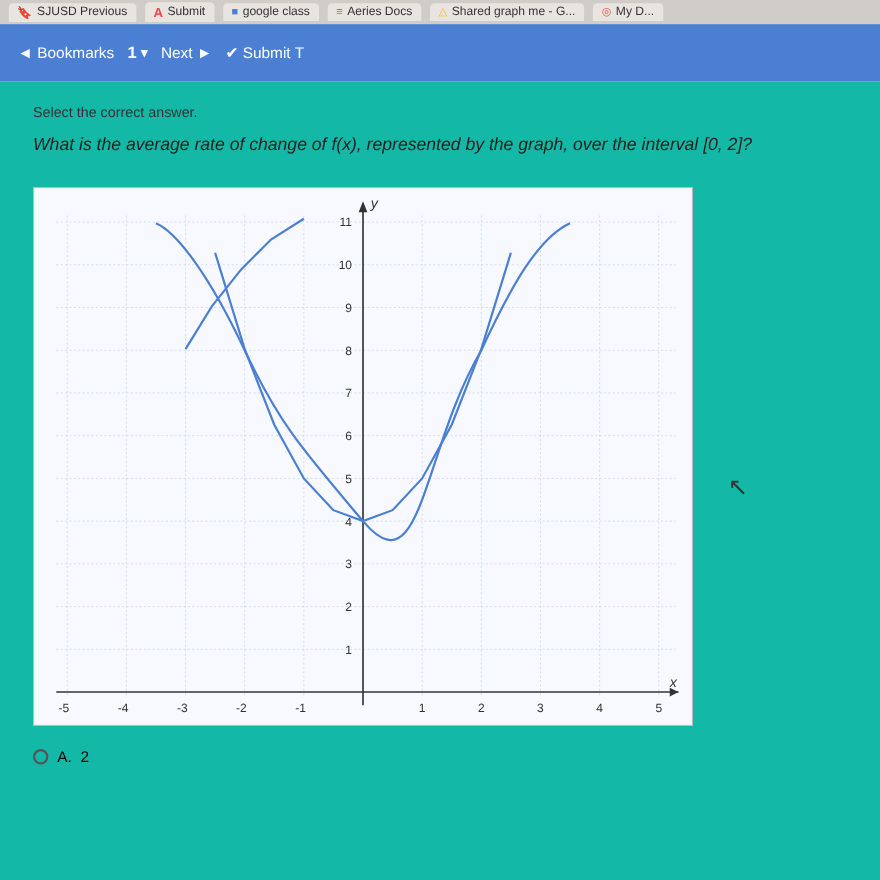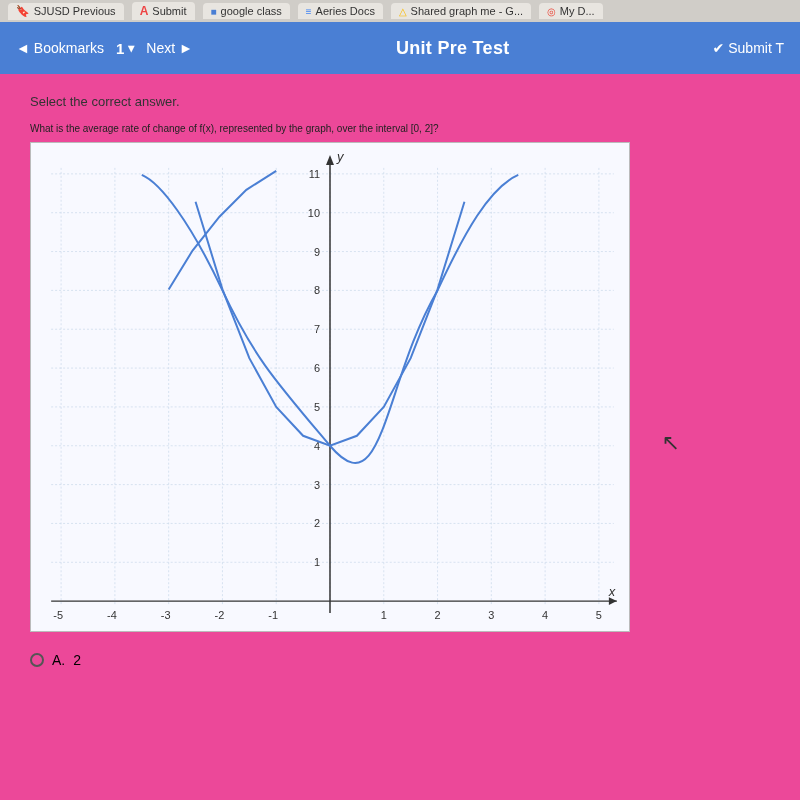--- a/index.html
+++ b/index.html
@@ -62,36 +62,37 @@
       display: flex;
       align-items: center;
       gap: 4px;
       font-size: 14px;
       cursor: pointer;
       color: white;
     }
 
     
     .main-content {
-      background: #ec4899;
+      background: #14b8a6;
       margin: 0;
       padding: 20px 30px;
       min-height: calc(800px - 74px);
     }
 
     .instruction {
       font-size: 13px;
       color: #333;
       margin-bottom: 14px;
     }
 
     .question {
-      font-size: 10px;
+      font-size: 16px;
       color: #222;
-      margin-bottom: 8px;
+      margin-bottom: 29px;
+      font-style: italic;
     }
 
     
     .graph-container {
       border: 1px solid #bbb;
       background: #f8f9ff;
       width: 600px;
       height: 490px;
       position: relative;
       margin-bottom: 20px;
@@ -161,21 +162,20 @@
     <span>Bookmarks</span>
   </div>
   <div class="page-num">
     <span>1</span>
     <span style="font-size:12px;">▾</span>
   </div>
   <div class="nav-btn">
     <span>Next</span>
     <span>►</span>
   </div>
-  <div class="page-title">Unit Pre Test</div>
   <div class="submit-btn">
     <span>✔</span>
     <span>Submit T</span>
   </div>
 </div>
 
 <div class="main-content">
   <p class="instruction">Select the correct answer.</p>
   <p class="question">What is the average rate of change of f(x), represented by the graph, over the interval [0, 2]?</p>
 

